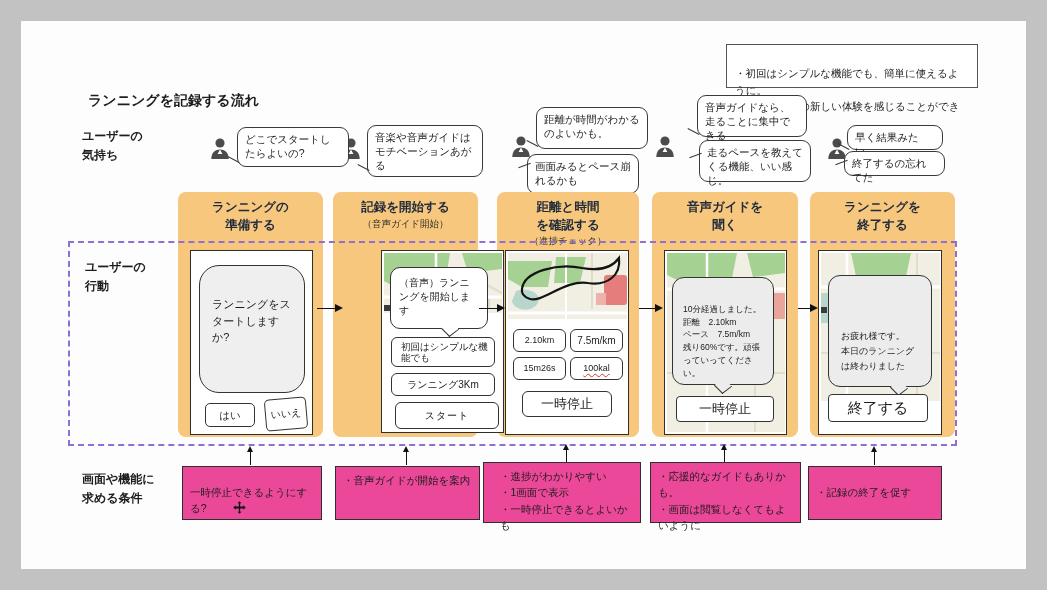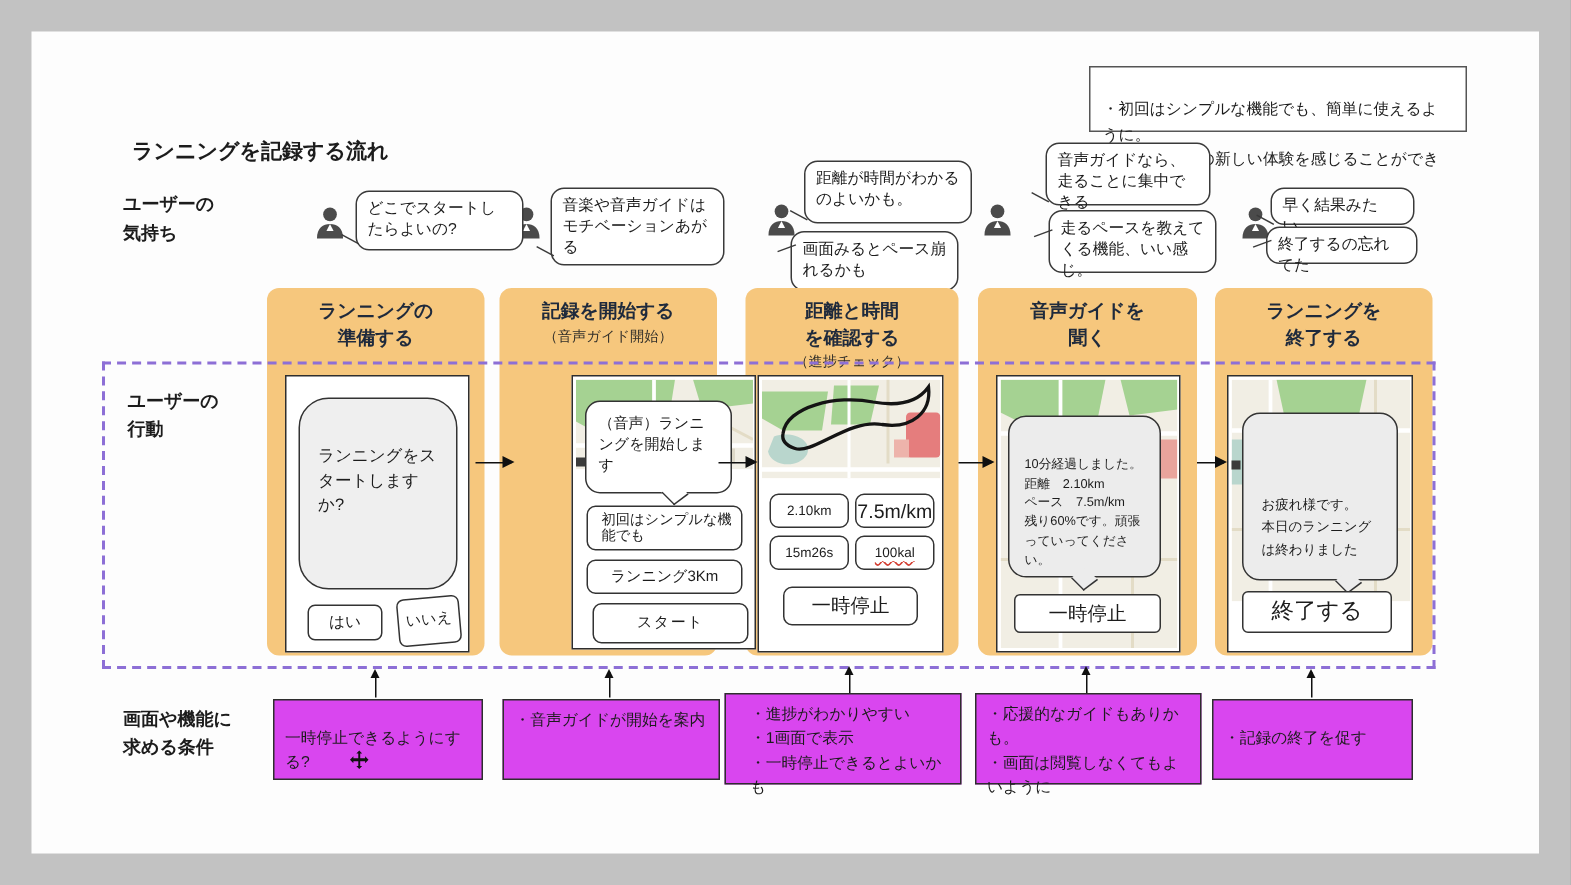--- a/index.html
+++ b/index.html
@@ -44,21 +44,21 @@
   .flow-arrow{height:0;border-top:1.8px solid #101010;}
   .flow-arrow::after{content:'';position:absolute;right:-2px;top:-5px;width:0;height:0;
         border-left:8px solid #101010;border-top:4.5px solid transparent;border-bottom:4.5px solid transparent;}
 
   
   .vline{width:0;border-left:1.3px solid #101010;}
   .vline::before{content:'';position:absolute;top:-2px;left:-4.2px;width:0;height:0;
         border-bottom:6px solid #101010;border-left:3.5px solid transparent;border-right:3.5px solid transparent;}
 
   
-  .reqbox{background:#d946ef;border:1.2px solid #2e2e2e;font-size:10.5px;line-height:1.55;padding:5px 7px;}
+  .reqbox{background:#ec4899;border:1.2px solid #2e2e2e;font-size:10.5px;line-height:1.55;padding:5px 7px;}
 
   .wavy-red{text-decoration:underline wavy #d23b2f 1px;text-underline-offset:2px;}
 </style>
 </head>
 <body>
 
 <div class="stage">
   <div class="page"></div>
 
   <div class="abs note pre" style="left:726px;top:44px;width:252px;height:44px;">
@@ -221,21 +221,21 @@
         <rect x="88" y="40" width="10" height="12" fill="#edb3ab"></rect>
         <path d="M0 60 H119" stroke="#ffffff" stroke-width="3"></path>
         <path d="M58 0 V66" stroke="#ffffff" stroke-width="2"></path>
         <path d="M84 0 V56" stroke="#e3dcc6" stroke-width="2"></path>
         <path d="M14 36 C16 18 50 10 74 15 C96 19 106 12 111 5 C113 22 100 33 80 30 C58 26 34 50 22 46 C16 44 13 41 14 36 Z" fill="none" stroke="#141414" stroke-width="2.2"></path>
       </svg>
     </div>
     <div class="abs pbtn" style="left:7px;top:78px;width:53px;height:23px;font-size:9px;">
       <span>2.10km</span>
     </div>
-    <div class="abs pbtn" style="left:64px;top:78px;width:53px;height:23px;font-size:13px;">
+    <div class="abs pbtn" style="left:64px;top:78px;width:53px;height:23px;font-size:10px;">
       <span>7.5m/km</span>
     </div>
     <div class="abs pbtn" style="left:7px;top:106px;width:53px;height:23px;font-size:9px;">
       <span>15m26s</span>
     </div>
     <div class="abs pbtn" style="left:64px;top:106px;width:53px;height:23px;font-size:9px;">
       <span class="wavy-red">100kal</span>
     </div>
     <div class="abs pbtn" style="left:16px;top:140px;width:90px;height:26px;font-size:13px;">
       <span>一時停止</span>

